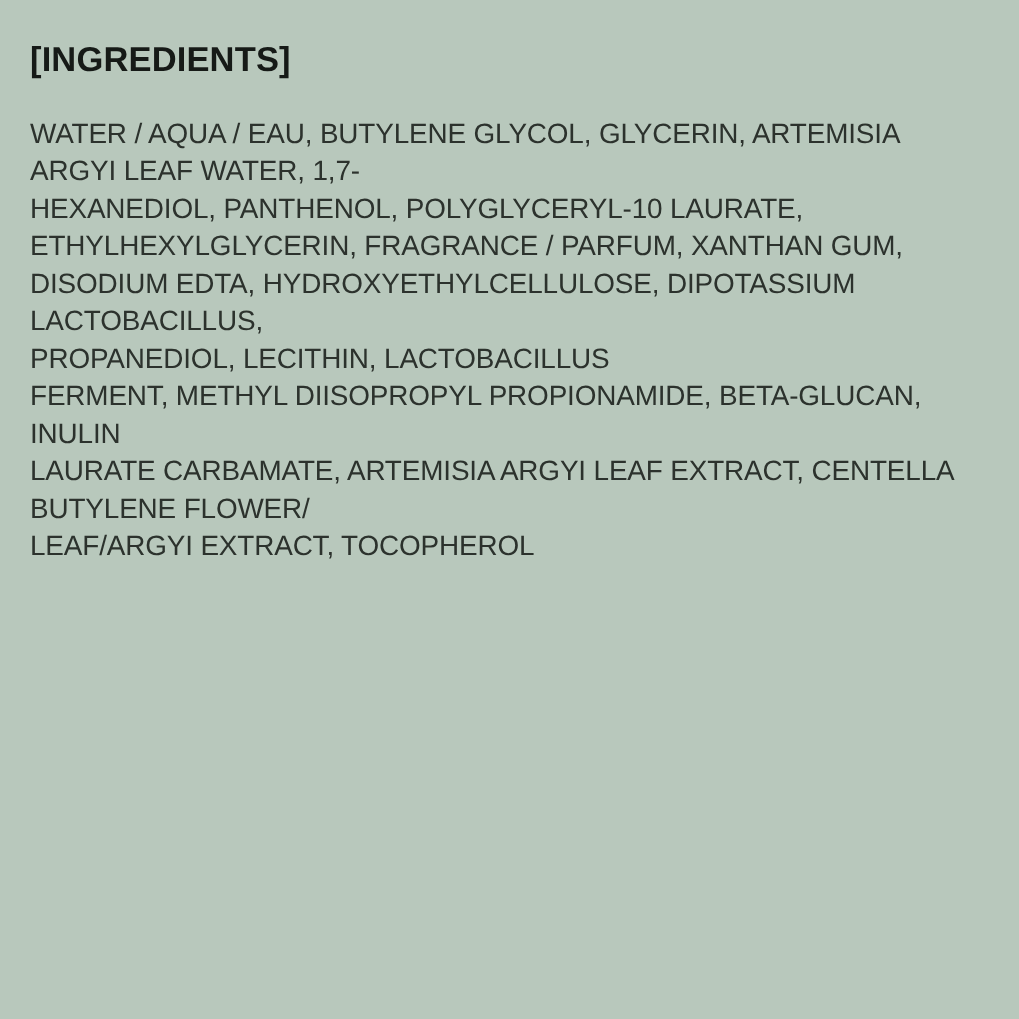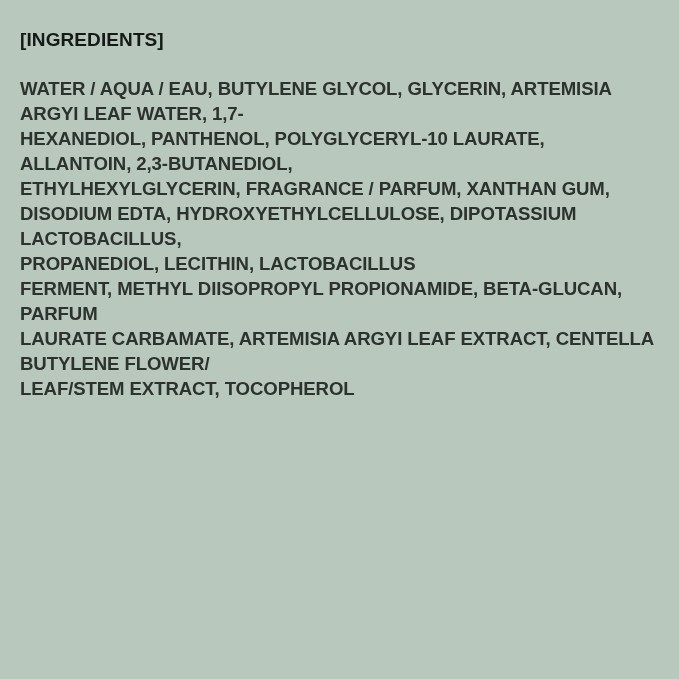--- a/index.html
+++ b/index.html
@@ -14,53 +14,52 @@
   .label-page {
     box-sizing: border-box;
     width: 679px;
     height: 679px;
     background: #b8c8bc;
     padding: 18px 20px;
     font-family: "Liberation Sans", sans-serif;
     -webkit-font-smoothing: antialiased;
   }
   .label-title {
-    font-size: 19px;
+    font-size: 23px;
     font-weight: 700;
     line-height: 25px;
     color: #161a17;
     letter-spacing: 0.1px;
     margin-top: 9px;
   }
   .ingredients-block {
     margin-top: 24px;
   }
   .ingredient-line {
     font-size: 18.6px;
-    font-weight: 700;
+    font-weight: 400;
     line-height: 25px;
     color: #2c322d;
     letter-spacing: -0.1px;
     white-space: nowrap;
   }
 </style>
 </head>
 <body>
 
 <div class="label-page">
   <div class="label-title">[INGREDIENTS]</div>
 
   <div class="ingredients-block">
     <div class="ingredient-line">WATER / AQUA / EAU, BUTYLENE GLYCOL, GLYCERIN, ARTEMISIA</div>
     <div class="ingredient-line">ARGYI LEAF WATER, 1,7-</div>
     <div class="ingredient-line">HEXANEDIOL, PANTHENOL, POLYGLYCERYL-10 LAURATE,</div>
-    <div class="ingredient-line">ALLANTOIN, 2,3-BUTANEDIOL,</div>
     <div class="ingredient-line">ETHYLHEXYLGLYCERIN, FRAGRANCE / PARFUM, XANTHAN GUM,</div>
     <div class="ingredient-line">DISODIUM EDTA, HYDROXYETHYLCELLULOSE, DIPOTASSIUM</div>
     <div class="ingredient-line">LACTOBACILLUS,</div>
     <div class="ingredient-line">PROPANEDIOL, LECITHIN, LACTOBACILLUS</div>
     <div class="ingredient-line">FERMENT, METHYL DIISOPROPYL PROPIONAMIDE, BETA-GLUCAN,</div>
-    <div class="ingredient-line">PARFUM</div>
+    <div class="ingredient-line">INULIN</div>
     <div class="ingredient-line">LAURATE CARBAMATE, ARTEMISIA ARGYI LEAF EXTRACT, CENTELLA</div>
     <div class="ingredient-line">BUTYLENE FLOWER/</div>
-    <div class="ingredient-line">LEAF/STEM EXTRACT, TOCOPHEROL</div>
+    <div class="ingredient-line">LEAF/ARGYI EXTRACT, TOCOPHEROL</div>
   </div>
 </div>
 
 </body></html>

